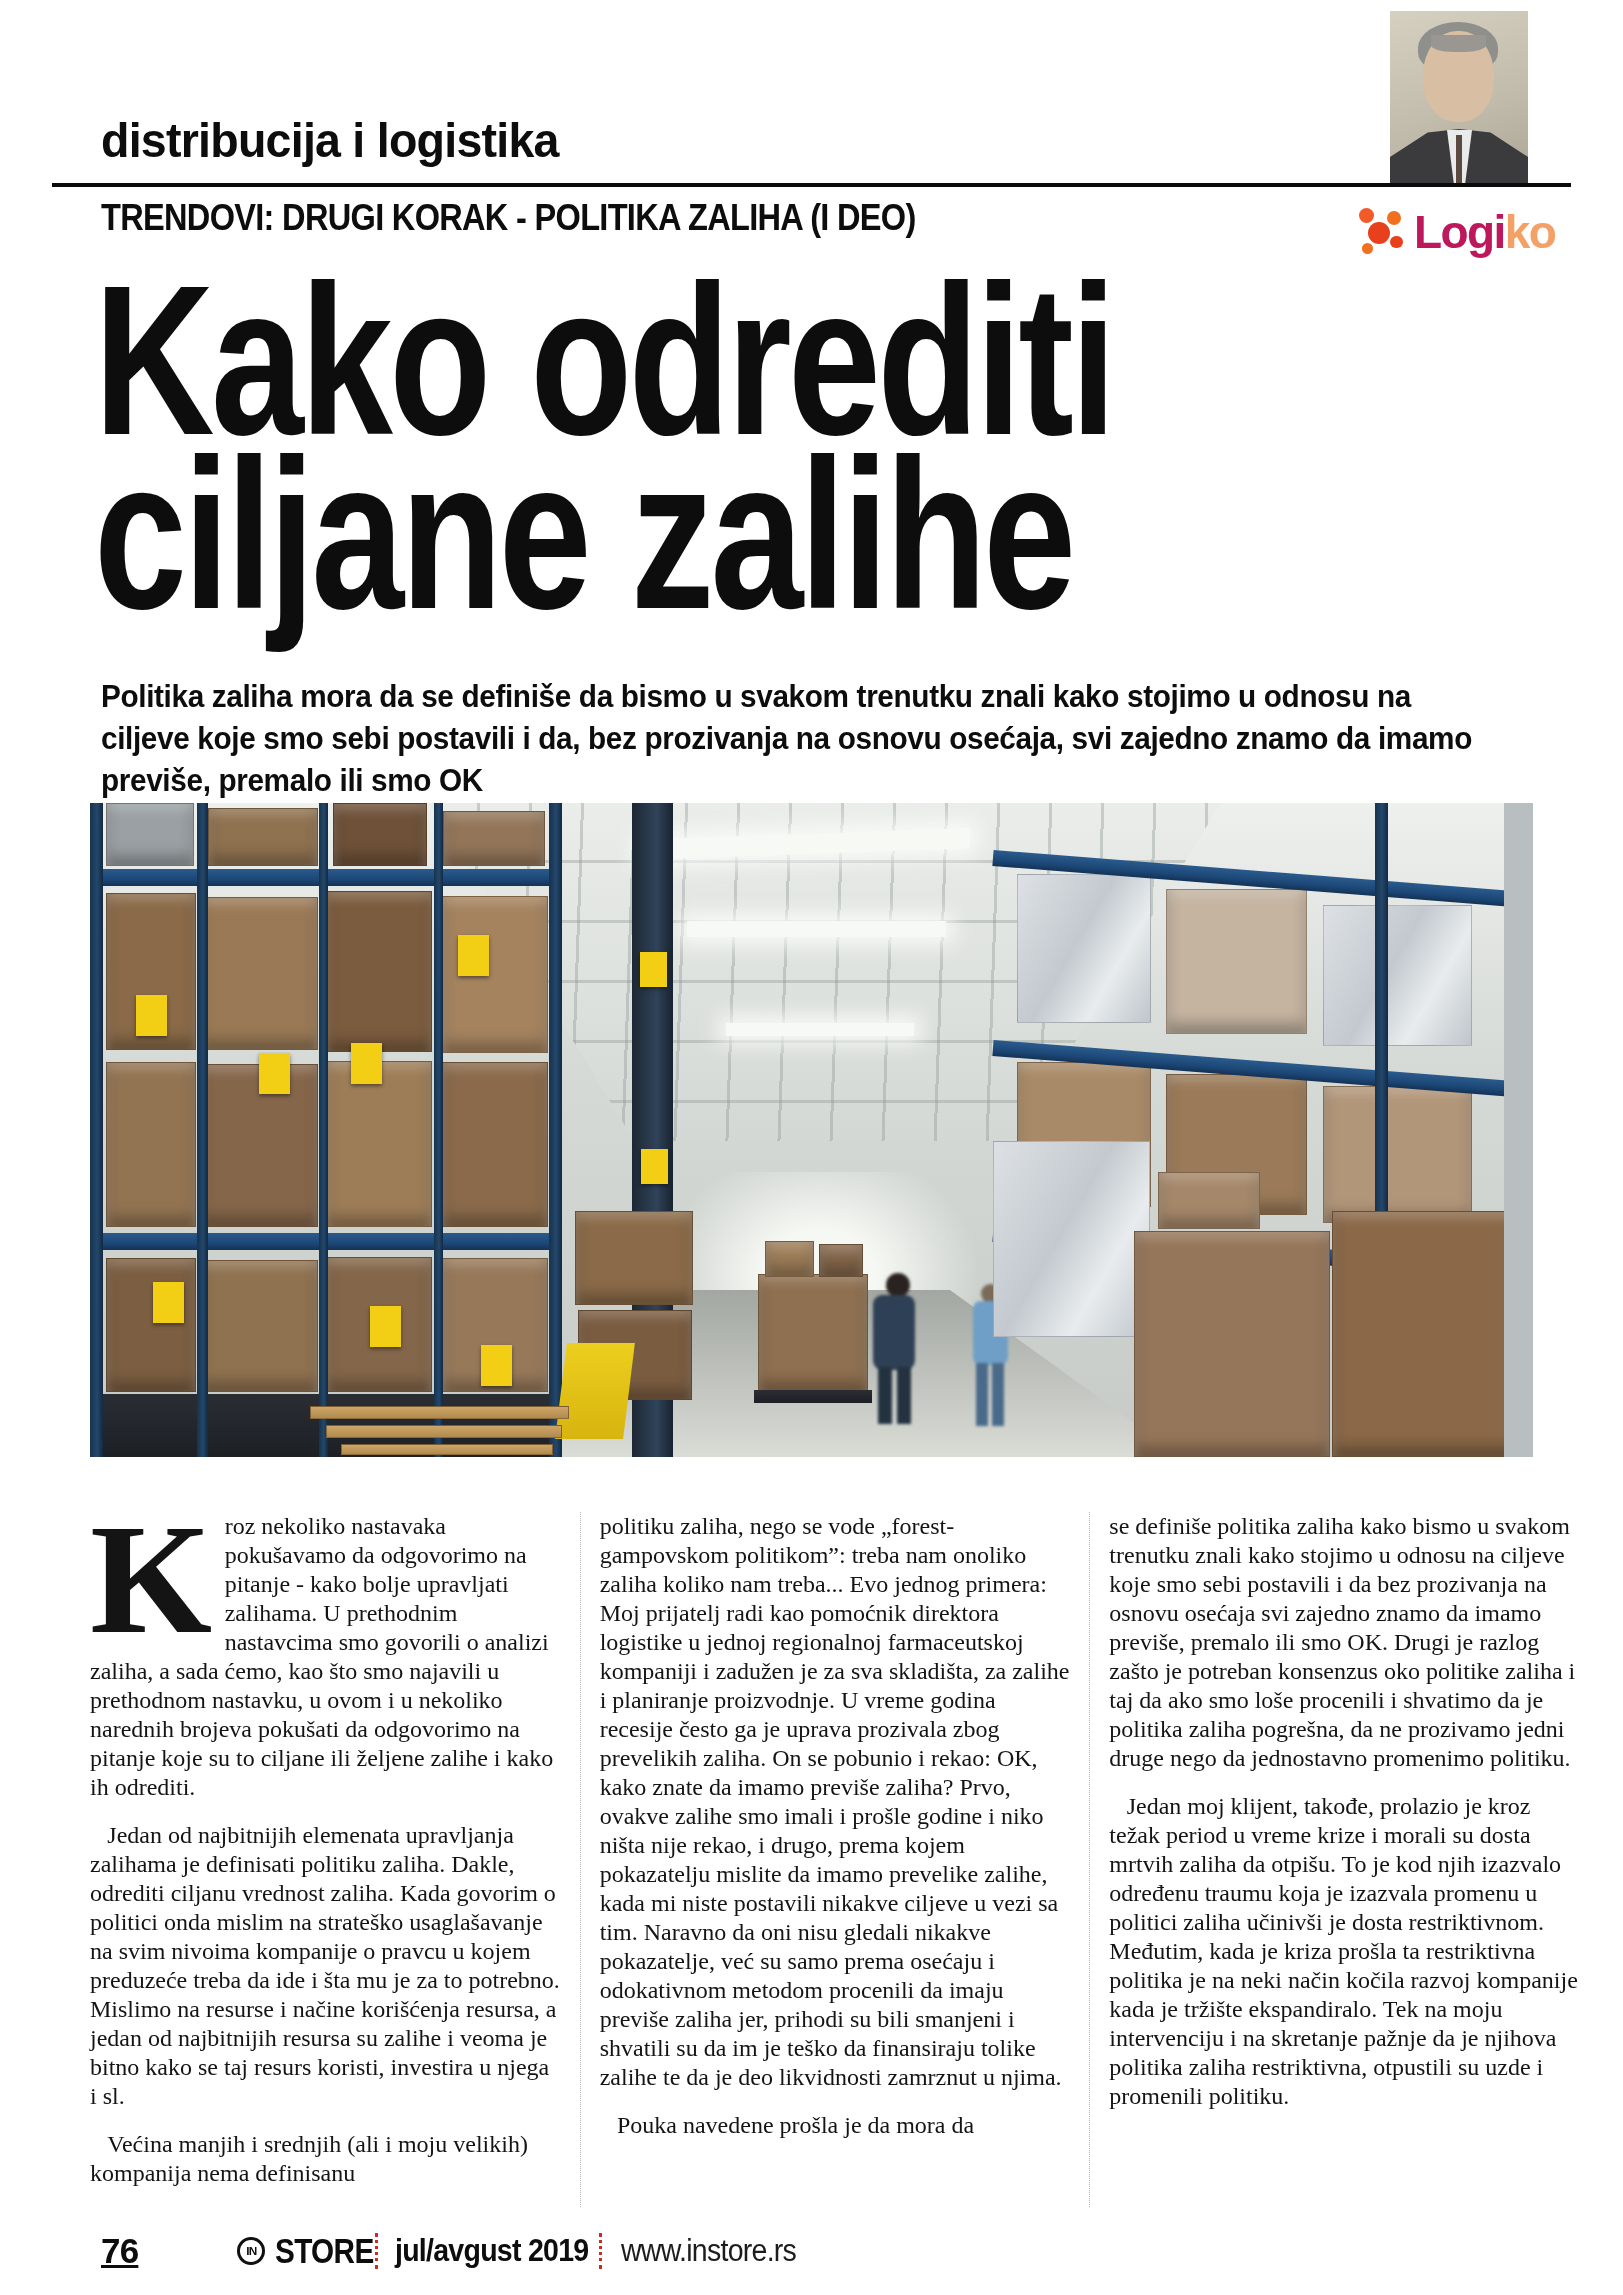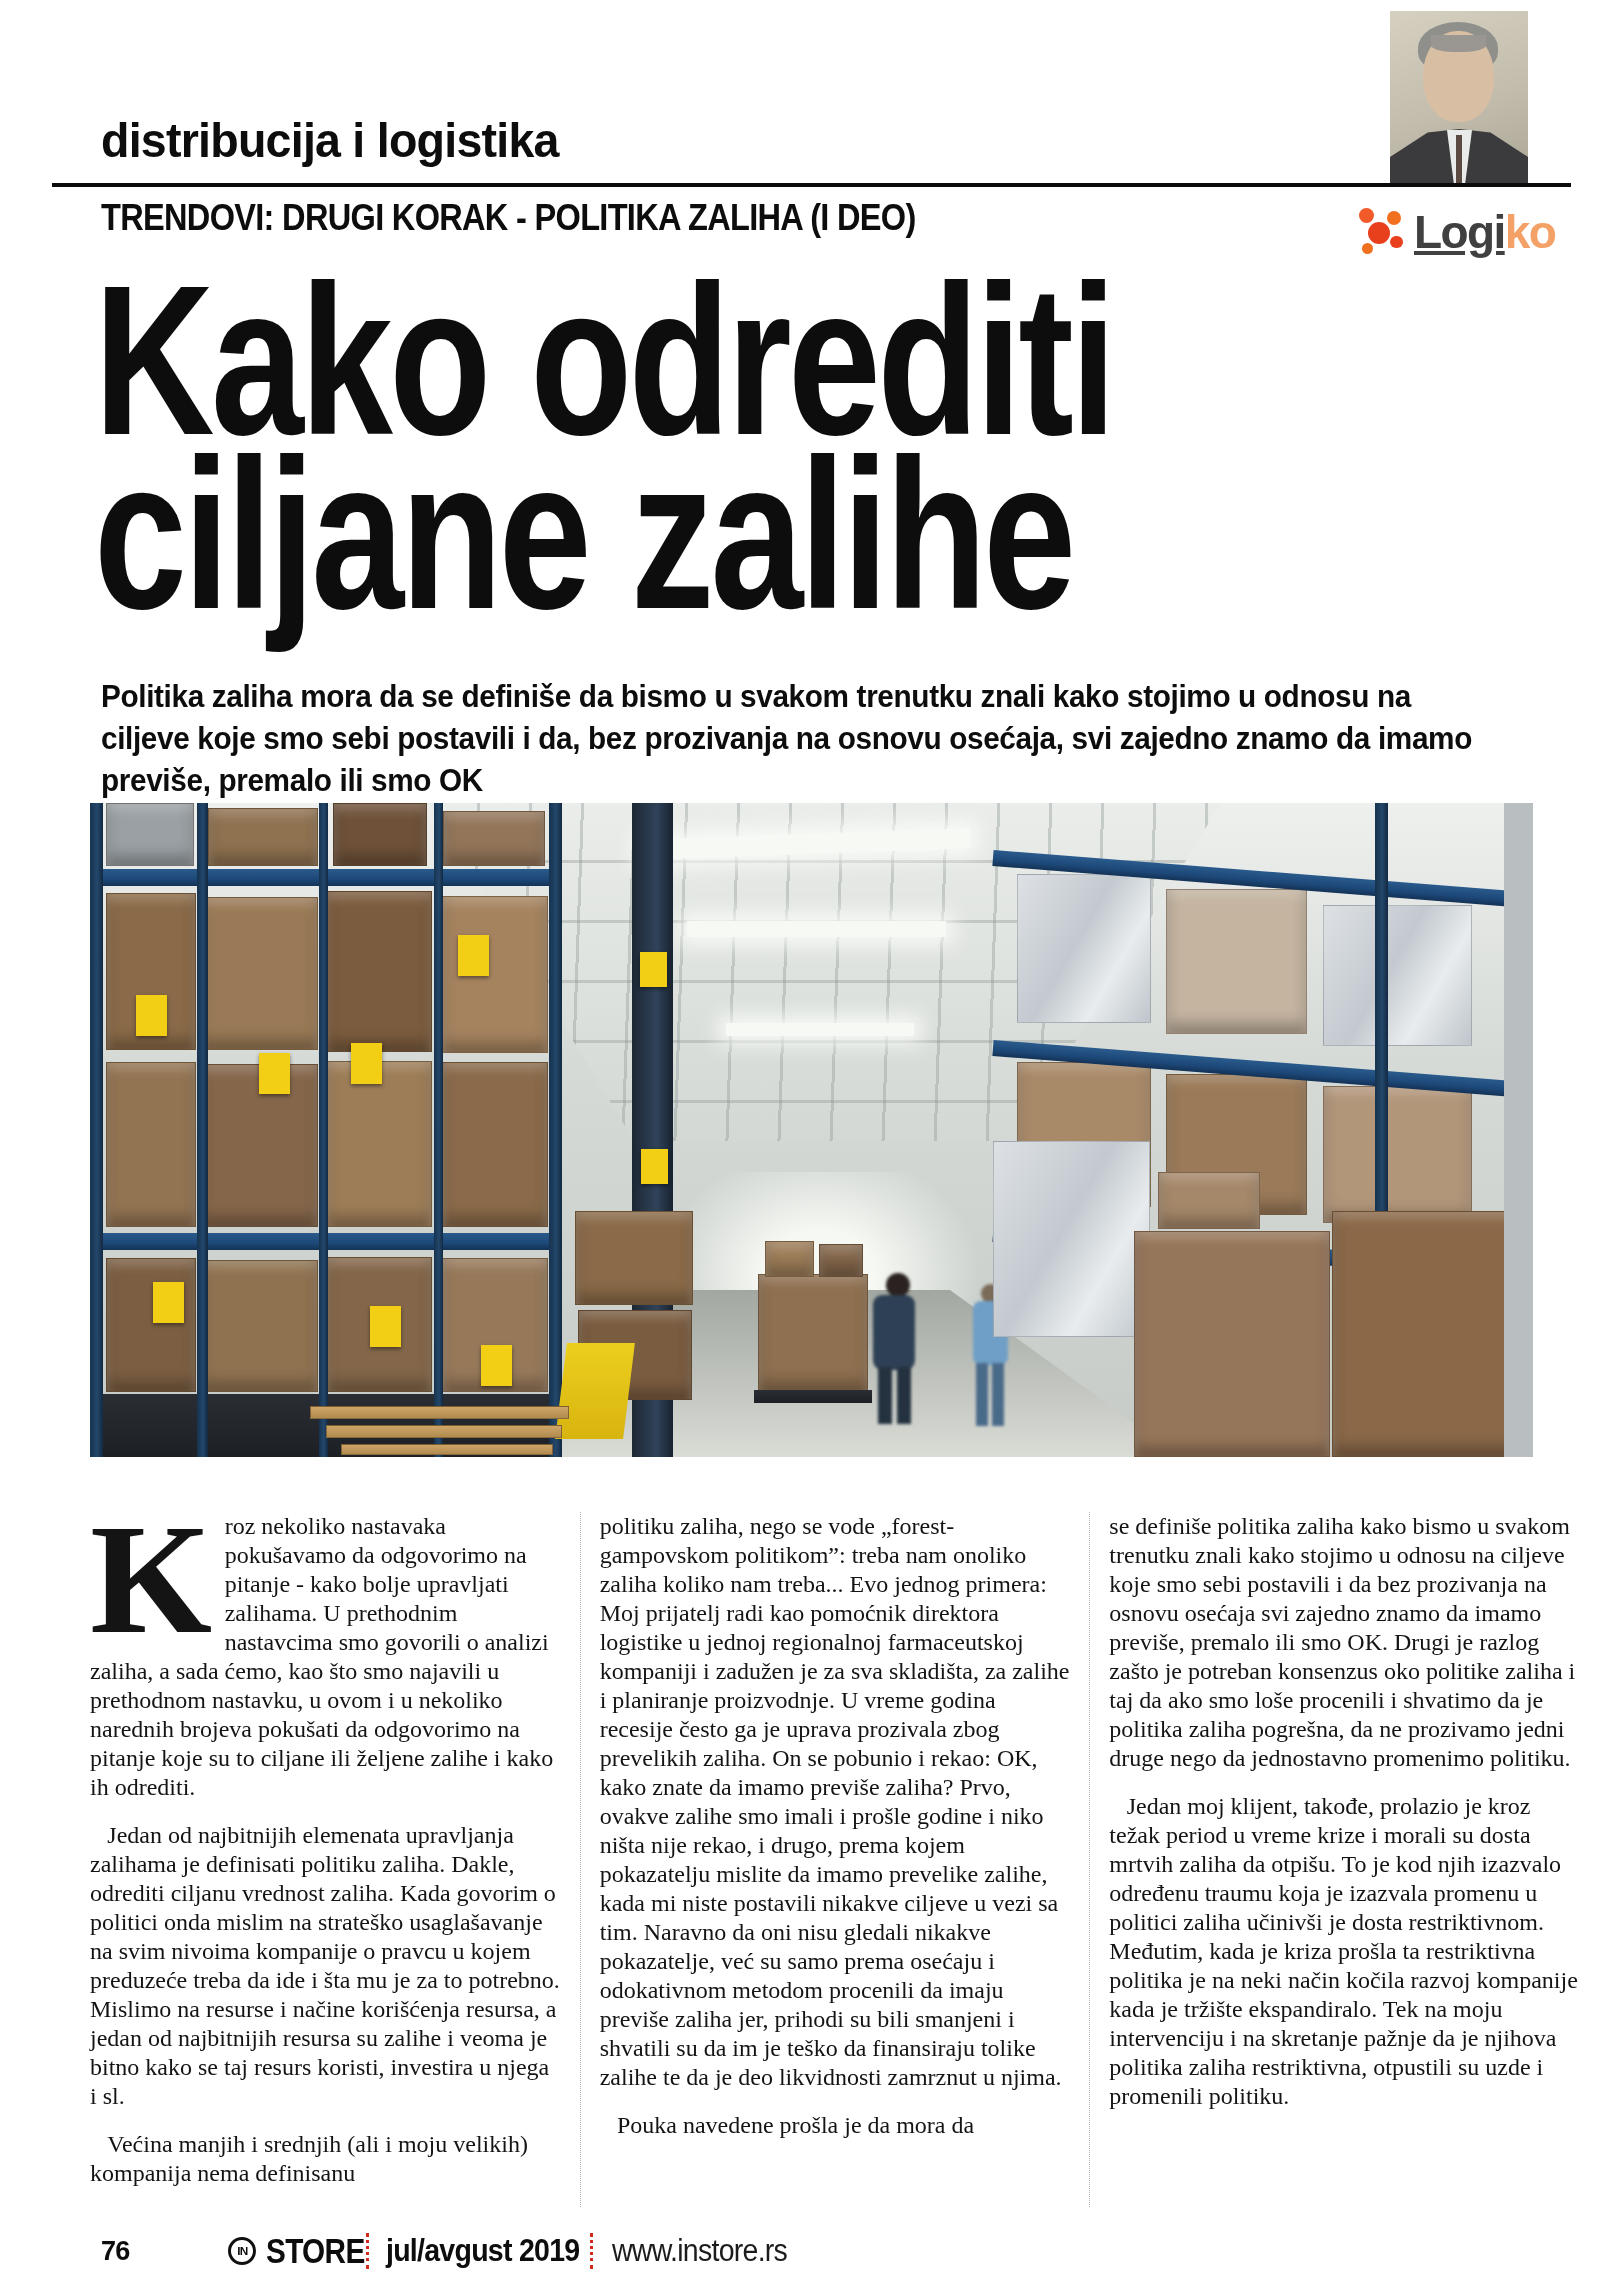--- a/index.html
+++ b/index.html
@@ -42,21 +42,21 @@
   
   .logiko { left:1357px; top:203px; width:181px; height:61px; }
   .lg-gear { position:absolute; left:0; top:4.7px; width:50px; height:50px; }
   .lg-gear i { position:absolute; border-radius:50%; display:block; }
   .lg-c1 { left:11px; top:14px; width:22px; height:22px; background:#e8401c; }
   .lg-c2 { left:1.6px;  top:0px;  width:15.7px; height:15.7px; background:#f25a2a; }
   .lg-c3 { left:30px; top:3.1px;  width:14px; height:14px; background:#f07020; }
   .lg-c4 { left:33px; top:28px; width:12.6px; height:12.6px; background:#e8401c; }
   .lg-c5 { left:4.7px;  top:35px; width:11px; height:11px; background:#f07020; }
   .lg-text { position:absolute; left:57px; top:1.6px; font-size:46px; font-weight:bold; letter-spacing:-1.6px; }
-  .lg-part1 { color:#404040;text-decoration:underline; }
+  .lg-part1 { color:#be185d; }
   .lg-part2 { color:#f08234; opacity:.75; }
 
   
   .headline { left:94px; font-size:214px; line-height:1; font-weight:bold;
     letter-spacing:-4.7px; transform:scaleX(.78); transform-origin:left top; white-space:nowrap; }
   .headline1 { top:253px; }
   .headline2 { top:427px; }
   .standfirst {
     left:101px; top:675px; width:1512px; font-size:32px; line-height:42px;
     font-weight:bold; letter-spacing:-0.4px; transform:scaleX(.93); transform-origin:left top;
@@ -98,21 +98,21 @@
   .col-sep { border-right:1.6px dotted #b3b3b3; padding-right:19px; }
   .col + .col { padding-left:19px; }
   .col p { margin:0; }
   .col p + p { margin-top:19px; text-indent:17.3px; }
   .col2 p:first-child, .col3 p:first-child { text-indent:0; }
   .dropcap { float:left; font-size:157px; line-height:.72; font-weight:bold;
     padding:11px 12.6px 0 0; font-family:"Liberation Serif", serif; }
 
   
   .footer { left:101px; top:2229px; height:44px; display:flex; align-items:center; }
-  .pagenum { font-size:27px; font-weight:bold; letter-spacing:-0.8px; }
+  .pagenum { font-size:35px; font-weight:bold; letter-spacing:-0.8px;text-decoration:underline; }
   .instore-circle { width:28px; height:28px; border:3.9px solid #101010; border-radius:50%;
     display:flex; align-items:center; justify-content:center; margin-left:99px;
     font-size:11.8px; font-weight:bold; letter-spacing:-0.8px; }
   .instore-word { font-size:35px; font-weight:bold; letter-spacing:-0.8px;
     transform:scaleX(.85); transform-origin:left center; margin-left:9.4px; white-space:nowrap; }
   .red-dots { width:0; height:36px; border-left:3.9px dotted #cf2a20; margin-left:-15.7px; }
   .issue { font-size:31px; font-weight:bold; margin-left:17.3px; letter-spacing:-0.8px;
     transform:scaleX(.92); transform-origin:left center; white-space:nowrap; }
   .red-dots2 { width:0; height:36px; border-left:3.9px dotted #cf2a20; margin-left:-6.3px; }
   .website { font-size:31px; margin-left:19px; color:#1c1c1c; letter-spacing:-0.8px;

